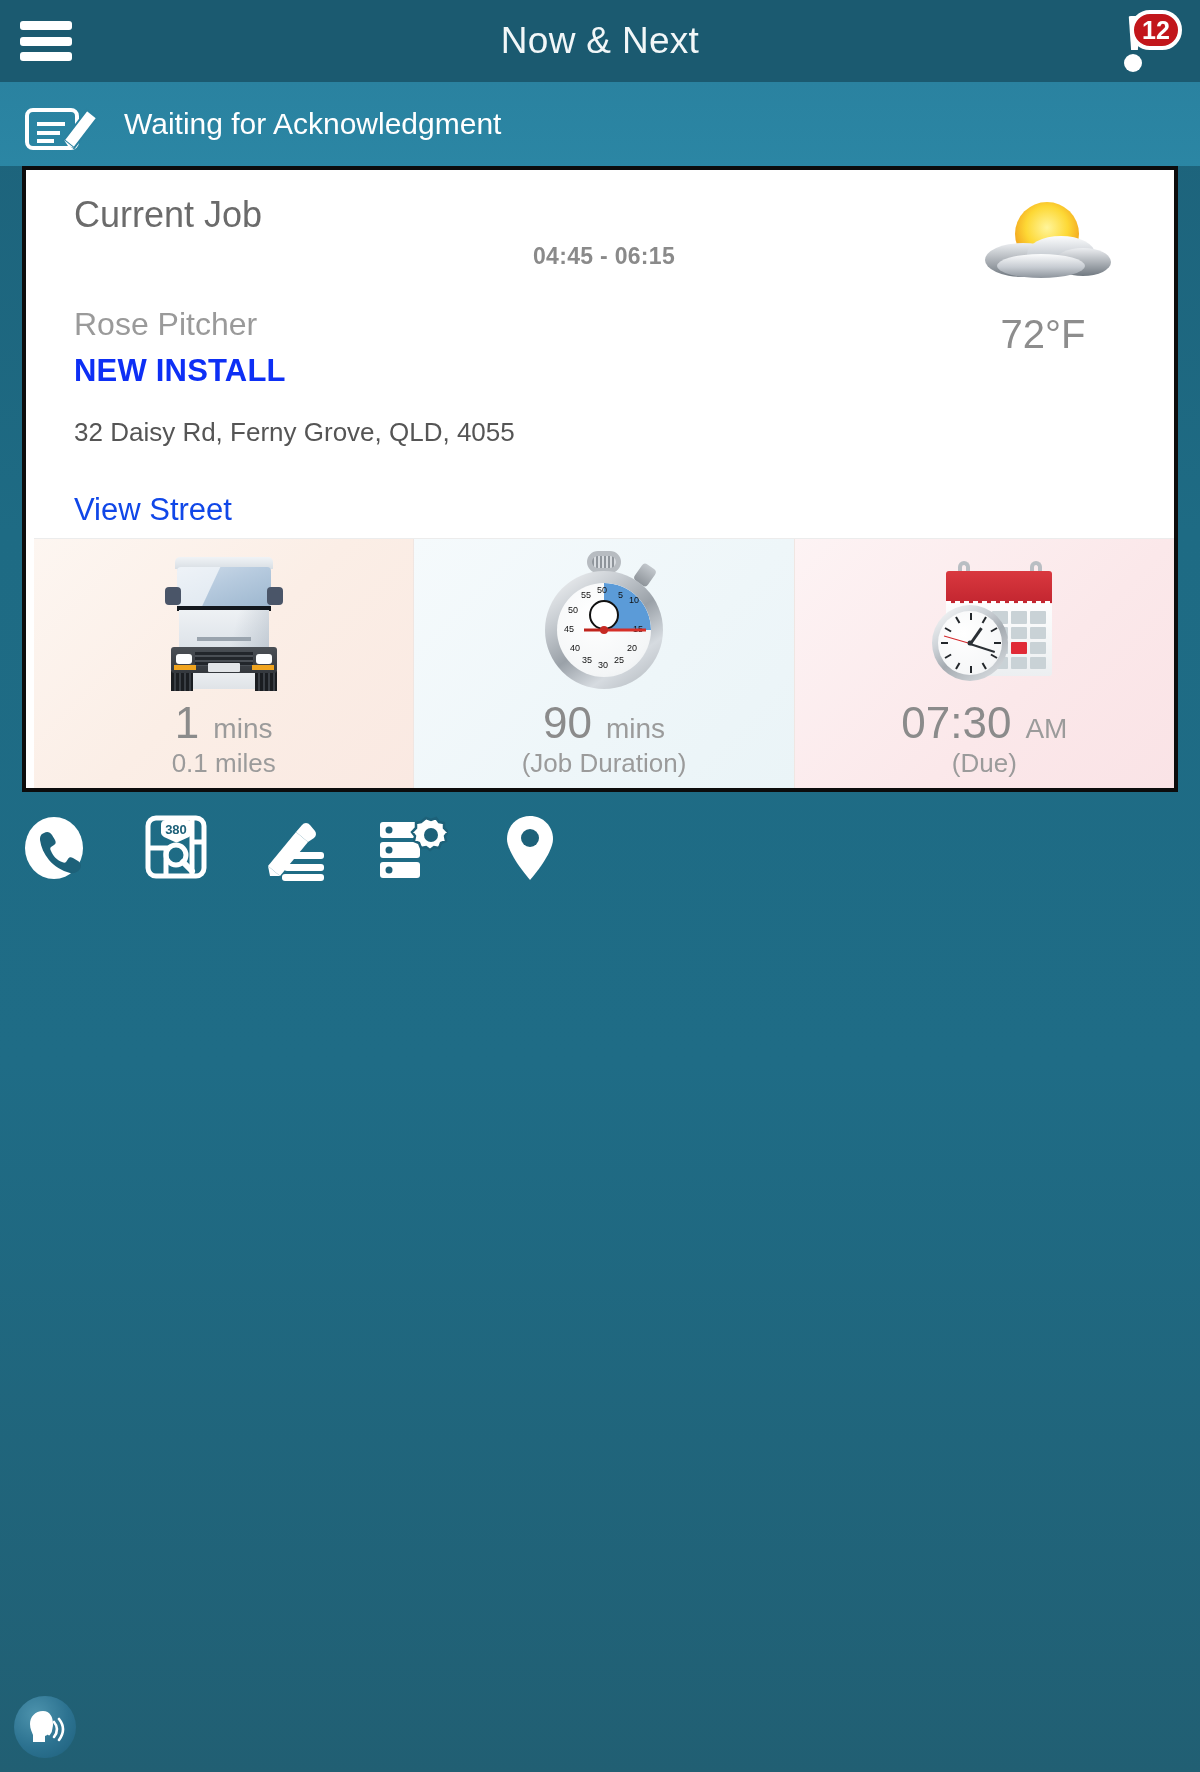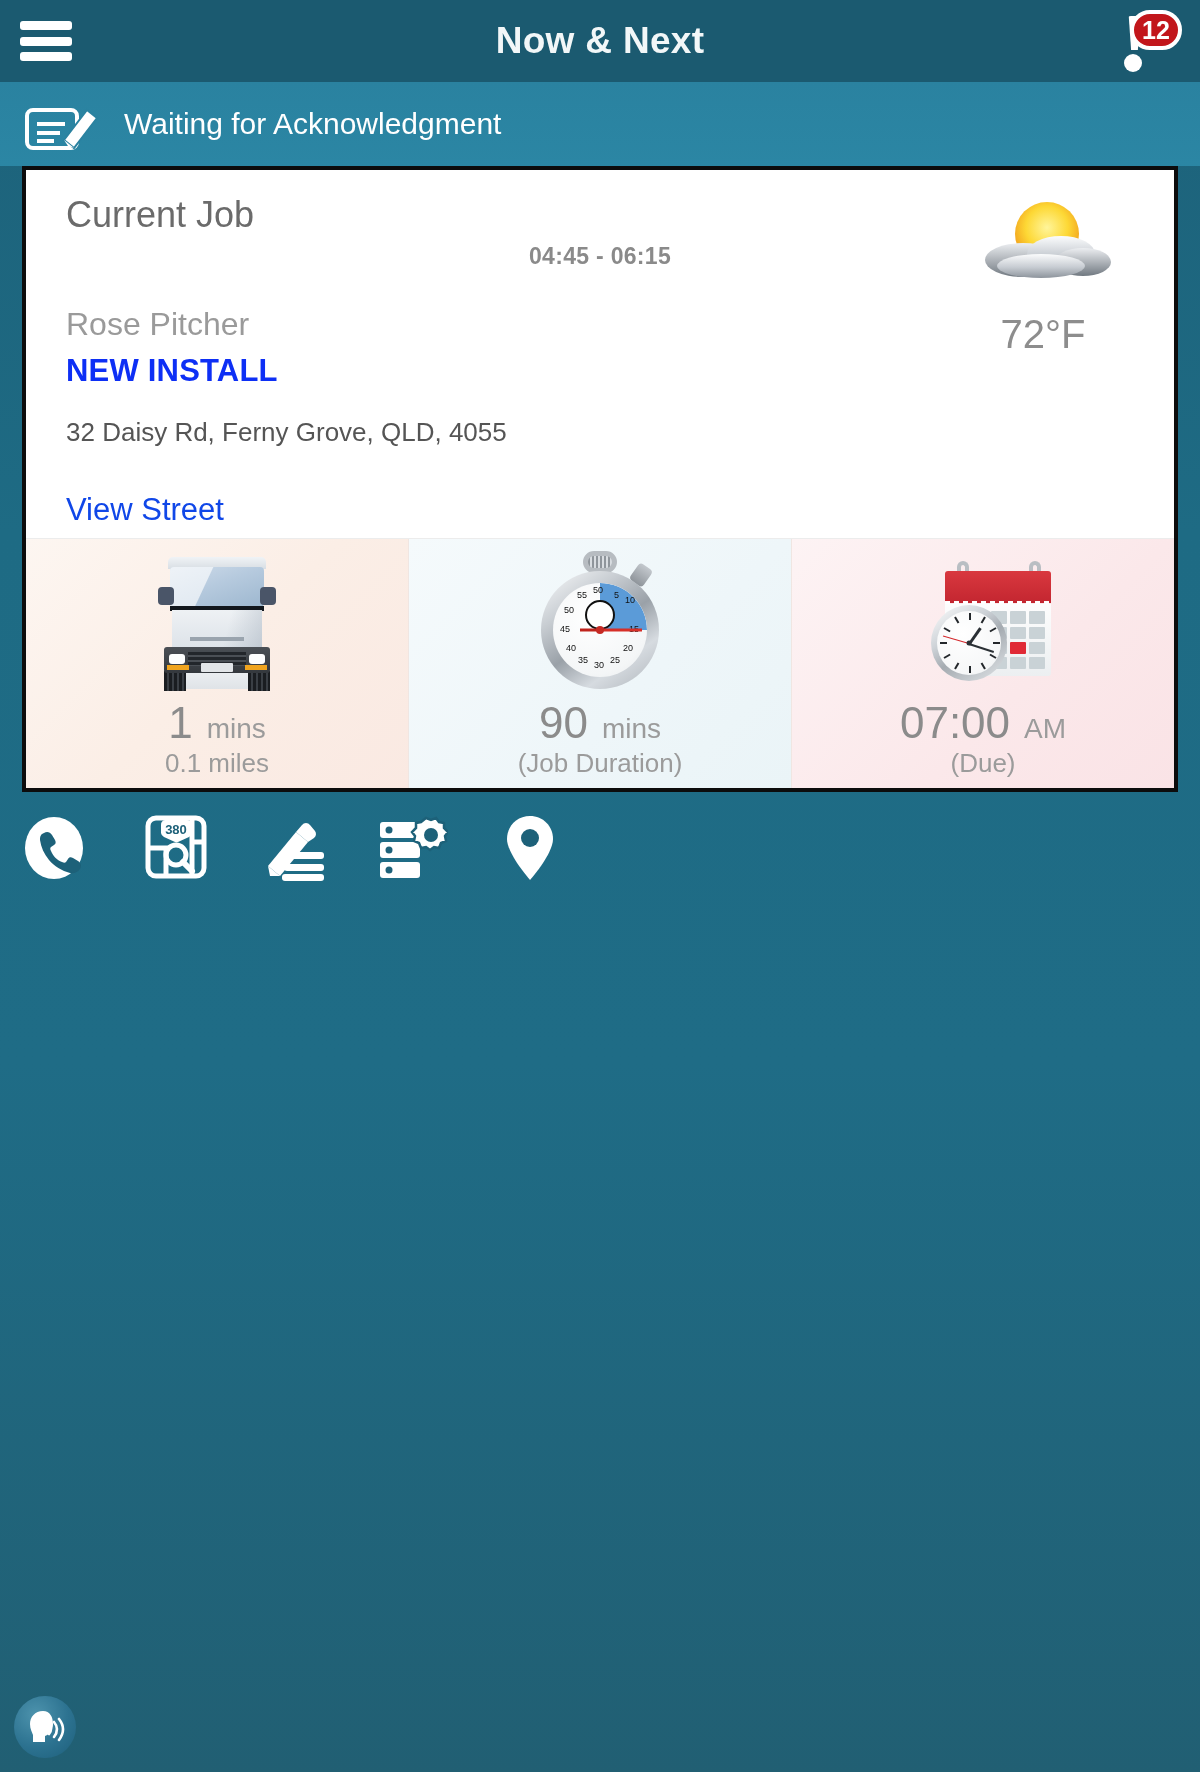--- a/index.html
+++ b/index.html
@@ -26,21 +26,21 @@
     transform: translateY(-50%);
     width: 52px; height: 40px;
     display: flex; flex-direction: column; justify-content: space-between;
     cursor: pointer;
   }
   .hamburger span {
     display: block; height: 9px; width: 100%;
     background: #ffffff; border-radius: 3px;
   }
   .app-title {
-    font-size: 37px; font-weight: bold; color: #f2f7f8;
+    font-size: 37px; font-weight: normal; color: #f2f7f8;
     letter-spacing: 0.3px;
   }
   .notif {
     position: absolute; right: 18px; top: 50%;
     transform: translateY(-50%);
     width: 86px; height: 66px; cursor: pointer;
   }
   .notif .bang-bar {
     position: absolute; left: 30px; top: 8px;
     width: 17px; height: 34px;
@@ -74,20 +74,21 @@
   .sig-icon { width: 78px; height: 56px; position: relative; flex: none; }
   .status-text { font-size: 30px; color: #ffffff; }
 
   
   .card-wrap { padding: 0 22px; }
   .job-card {
     background: #ffffff;
     border: 4px solid #0c0c0c;
     position: relative;
     overflow: hidden;
+    padding-left: 8px;
   }
   .card-body { padding: 24px 40px 10px 40px; position: relative; }
   .job-heading { font-size: 36px; color: #6b6b6b; font-weight: normal; line-height: 1.15; }
   .job-time { font-size: 23px; color: #8a8a8a; font-weight: bold; margin-top: 8px; letter-spacing: .3px; text-align: center; }
   .customer { font-size: 32px; color: #9a9a9a; margin-top: 36px; }
   .job-type { font-size: 31px; color: #0d2ff5; font-weight: bold; margin-top: 10px; letter-spacing: .2px; }
   .address { font-size: 26px; color: #555555; margin-top: 28px; }
   .view-street { font-size: 31px; color: #1047e8; margin-top: 44px; cursor: pointer; display: inline-block; }
 
   .weather {
@@ -400,21 +401,21 @@
                 <div class="tick" style="transform:rotate(330deg)"></div>
                 <div class="h-hand"></div>
                 <div class="m-hand"></div>
                 <div class="s-hand"></div>
                 <div class="cpin"></div>
               </div>
             </div>
           </div>
         </div>
         <div class="metric-main">
-          <span class="metric-value">07:00</span>
+          <span class="metric-value">07:30</span>
           <span class="metric-unit">AM</span>
         </div>
         <div class="metric-sub">(Due)</div>
       </div>
 
     </div>
   </div>
 </div>
 
 <div class="action-bar">

